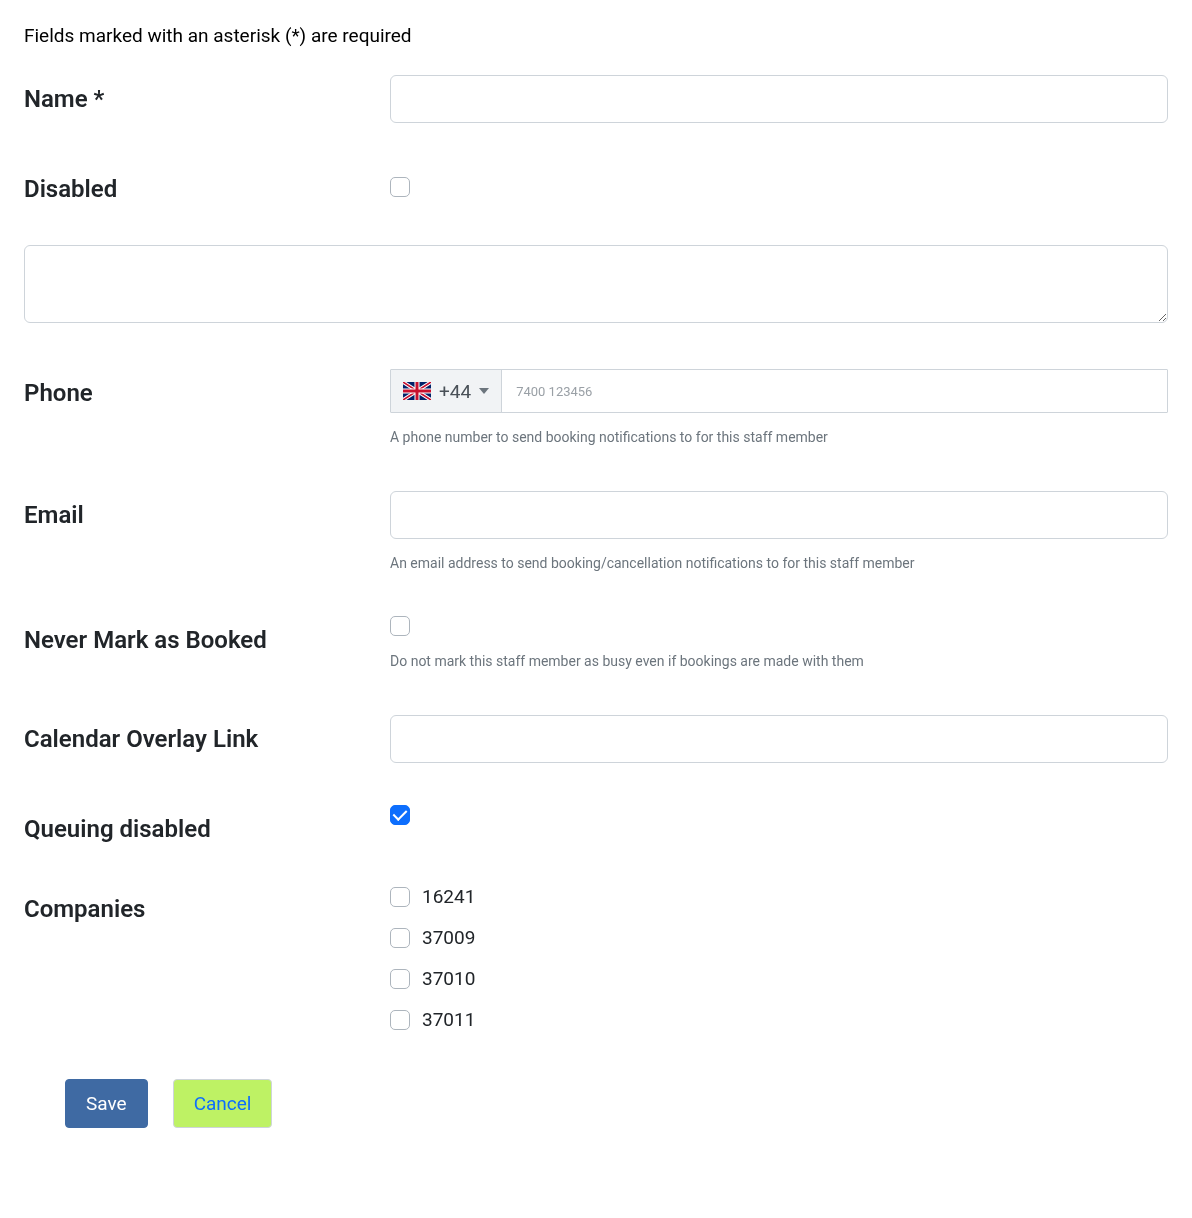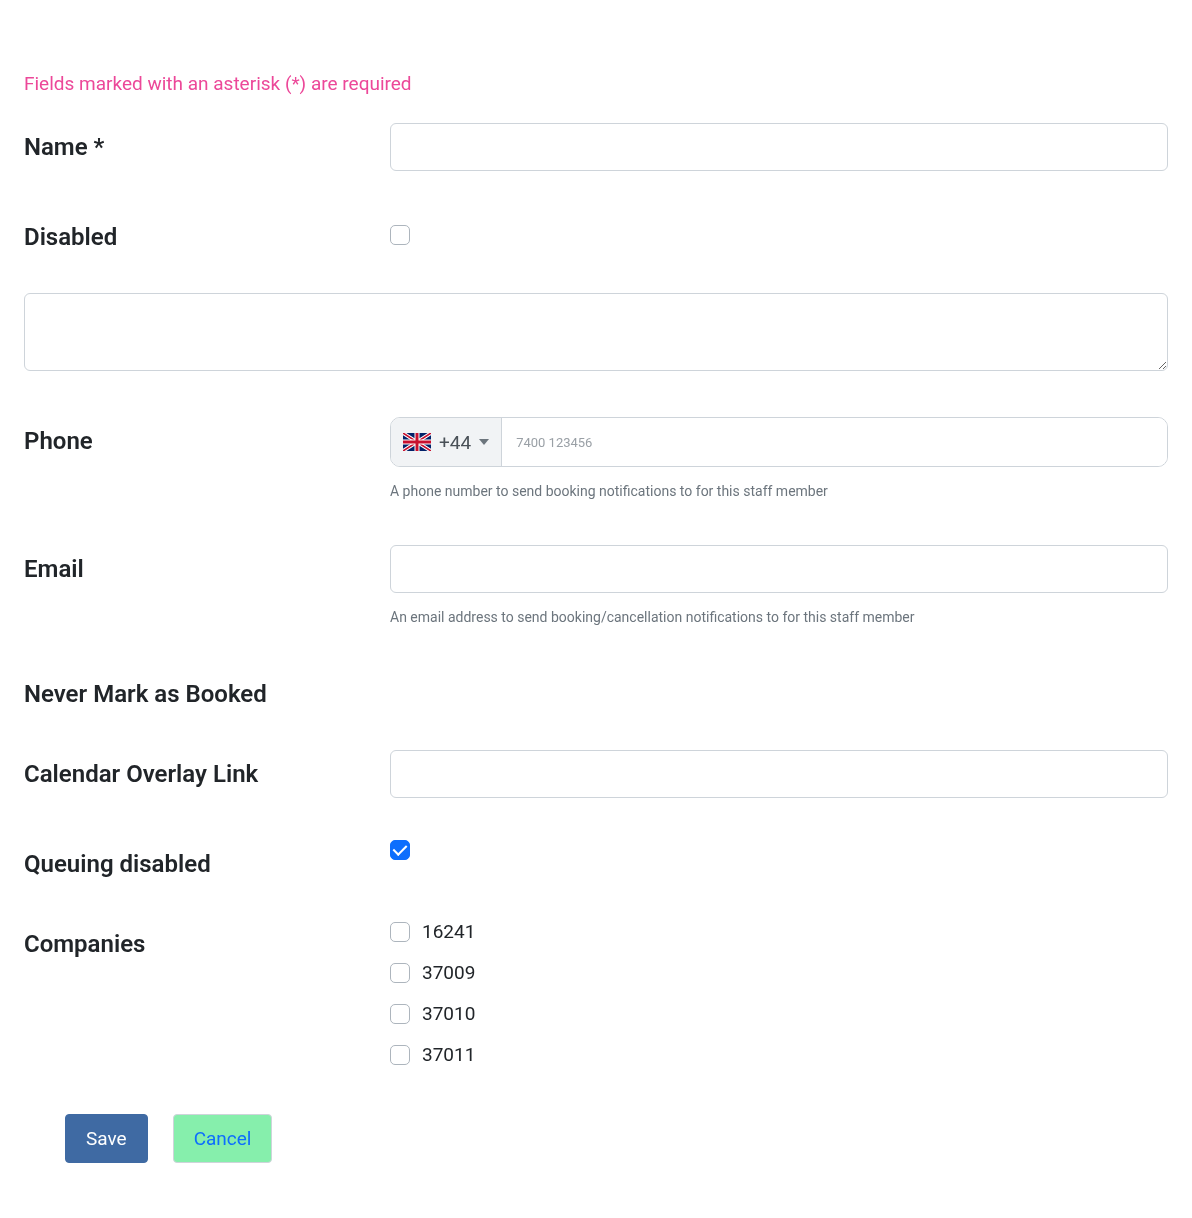--- a/index.html
+++ b/index.html
@@ -9,24 +9,23 @@
   }
   body {
     font-family: -apple-system, BlinkMacSystemFont, "Segoe UI", Roboto, "Helvetica Neue", Arial, sans-serif;
     font-size: 18px;
     color: #212529;
     background: #fff;
     padding: 24px;
     width: 1192px;
   }
   .form-note {
-    color: #ec4899;
+    color: #000000;
     font-size: 19px;
     margin-bottom: 28px;
-    margin-top: 48px;
   }
   .form-row {
     display: flex;
     align-items: flex-start;
     margin-bottom: 42px;
   }
   .form-label {
     width: 366px;
     font-weight: 600;
     font-size: 24px;
@@ -93,23 +92,23 @@
   .help-text {
     color: #6c757d;
     font-size: 14px;
     margin-top: 14px;
     line-height: 1.55;
   }
   .phone-group {
     display: flex;
     width: 100%;
     border: 1px solid #ced4da;
-    border-radius: 10px;
+    border-radius: 1px;
     overflow: hidden;
-    height: 50px;
+    height: 44px;
     background: #fff;
   }
   .phone-prefix {
     display: flex;
     align-items: center;
     gap: 8px;
     padding: 0 12px;
     background: #f1f3f5;
     border-right: 1px solid #ced4da;
     cursor: pointer;
@@ -166,21 +165,21 @@
     cursor: pointer;
     font-family: inherit;
     border: 1px solid transparent;
   }
   .btn-primary {
     background: #3f6aa3;
     color: #fff;
     border-color: #3f6aa3;
   }
   .btn-secondary {
-    background: #86efac;
+    background: #bef264;
     color: #0d6efd;
     border-color: #ced4da;
   }
 </style>
 </head>
 <body>
 
 <div class="form-note">Fields marked with an asterisk (*) are required</div>
 
 <div class="form-row">
@@ -229,20 +228,24 @@
 <div class="form-row">
   <div class="form-label">Email</div>
   <div class="form-control-wrap">
     <input type="text" class="text-input" value="" style="">
     <div class="help-text">An email address to send booking/cancellation notifications to for this staff member</div>
   </div>
 </div>
 
 <div class="form-row">
   <div class="form-label">Never Mark as Booked</div>
+  <div class="form-control-wrap">
+    <input type="checkbox" class="checkbox checkbox-row" style="margin-top: 0px;">
+    <div class="help-text">Do not mark this staff member as busy even if bookings are made with them</div>
+  </div>
 </div>
 
 <div class="form-row">
   <div class="form-label">Calendar Overlay Link</div>
   <div class="form-control-wrap">
     <input type="text" class="text-input" value="" style="">
   </div>
 </div>
 
 <div class="form-row">

